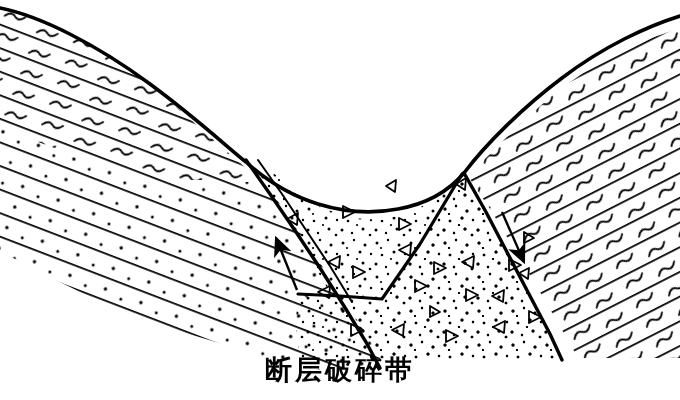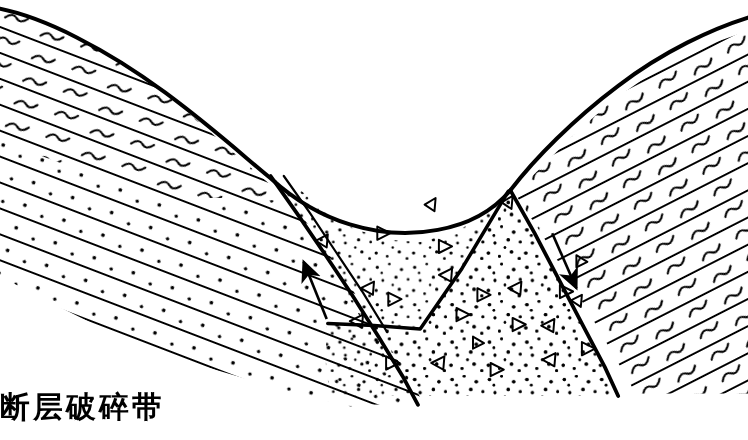--- a/index.html
+++ b/index.html
@@ -26,21 +26,21 @@
     top: 0;
     width: 680px;
     height: 400px;
     display: block;
   }
   .caption-text {
     position: absolute;
     left: 0;
     top: 356px;
     width: 680px;
-    text-align: left;
+    text-align: center;
     font-family: "Liberation Serif", "DejaVu Serif", serif;
     font-size: 27px;
     font-weight: 700;
     letter-spacing: 3px;
     color: #000000;
     line-height: 1.1;
     white-space: nowrap;
   }
 </style>
 </head>

